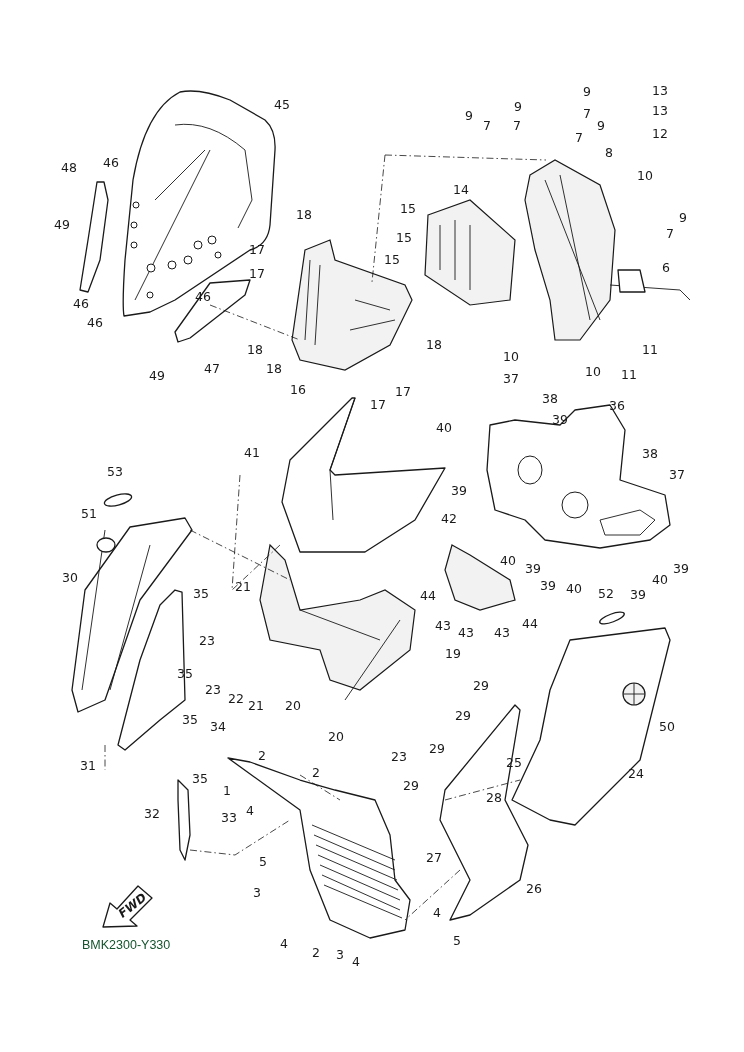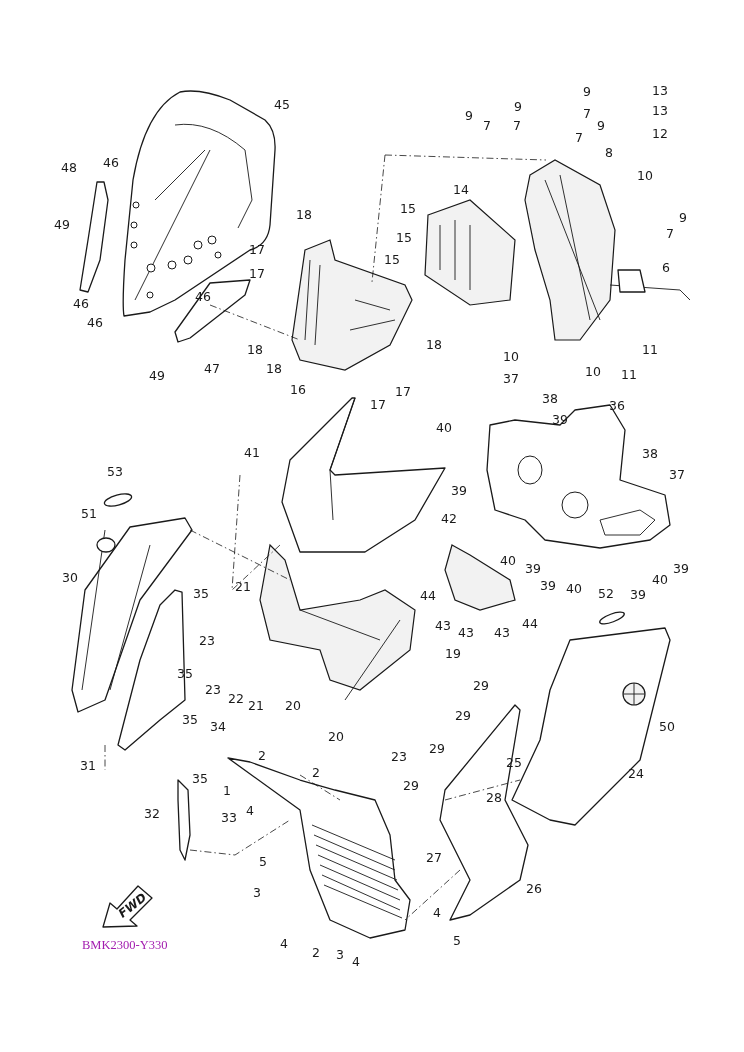--- a/index.html
+++ b/index.html
@@ -4,21 +4,21 @@
 <style>
   html, body { margin: 0; padding: 0; background: #ffffff; }
   body { width: 744px; height: 1052px; position: relative; overflow: hidden; font-family: "DejaVu Sans", sans-serif; }
   #diagram { position: absolute; left: 0; top: 0; width: 744px; height: 1052px; }
   .part { fill: #ffffff; stroke: #1a1a1a; stroke-width: 1.3; stroke-linejoin: round; }
   .part-shade { fill: #f2f2f2; stroke: #1a1a1a; stroke-width: 1.2; }
   .detail { fill: none; stroke: #1a1a1a; stroke-width: 0.9; }
   .hole { fill: #ffffff; stroke: #1a1a1a; stroke-width: 1; }
   .dash { stroke: #1a1a1a; stroke-width: 0.8; fill: none; stroke-dasharray: 7 3 1.5 3; }
   .callout { font-family: "DejaVu Sans", sans-serif; font-size: 12.5px; fill: #1a1a1a; }
-  .code { position: absolute; left: 82px; top: 938px; font-family: Liberation Serif, serif; font-size: 12.5px; color: #a21caf; }
+  .code { position: absolute; left: 82px; top: 938px; font-family: Liberation Sans, sans-serif; font-size: 12.5px; color: #14532d; }
   .fwd-text { font-family: "DejaVu Sans", sans-serif; font-size: 12px; font-style: italic; font-weight: bold; fill: #1a1a1a; }
 </style>
 </head>
 <body>
 
 <svg id="diagram" viewBox="0 0 744 1052" xmlns="http://www.w3.org/2000/svg">
 
   <g>
     <path class="part" d="M180 92 Q200 88 230 100 L265 120 Q276 130 275 150 L270 225 Q268 245 250 250 L175 300 L150 312 L124 316 Q122 305 125 260 L133 180 Q145 110 180 92 Z"></path>
     <path class="detail" d="M175 125 Q210 120 245 150 L252 200 L238 228"></path>

